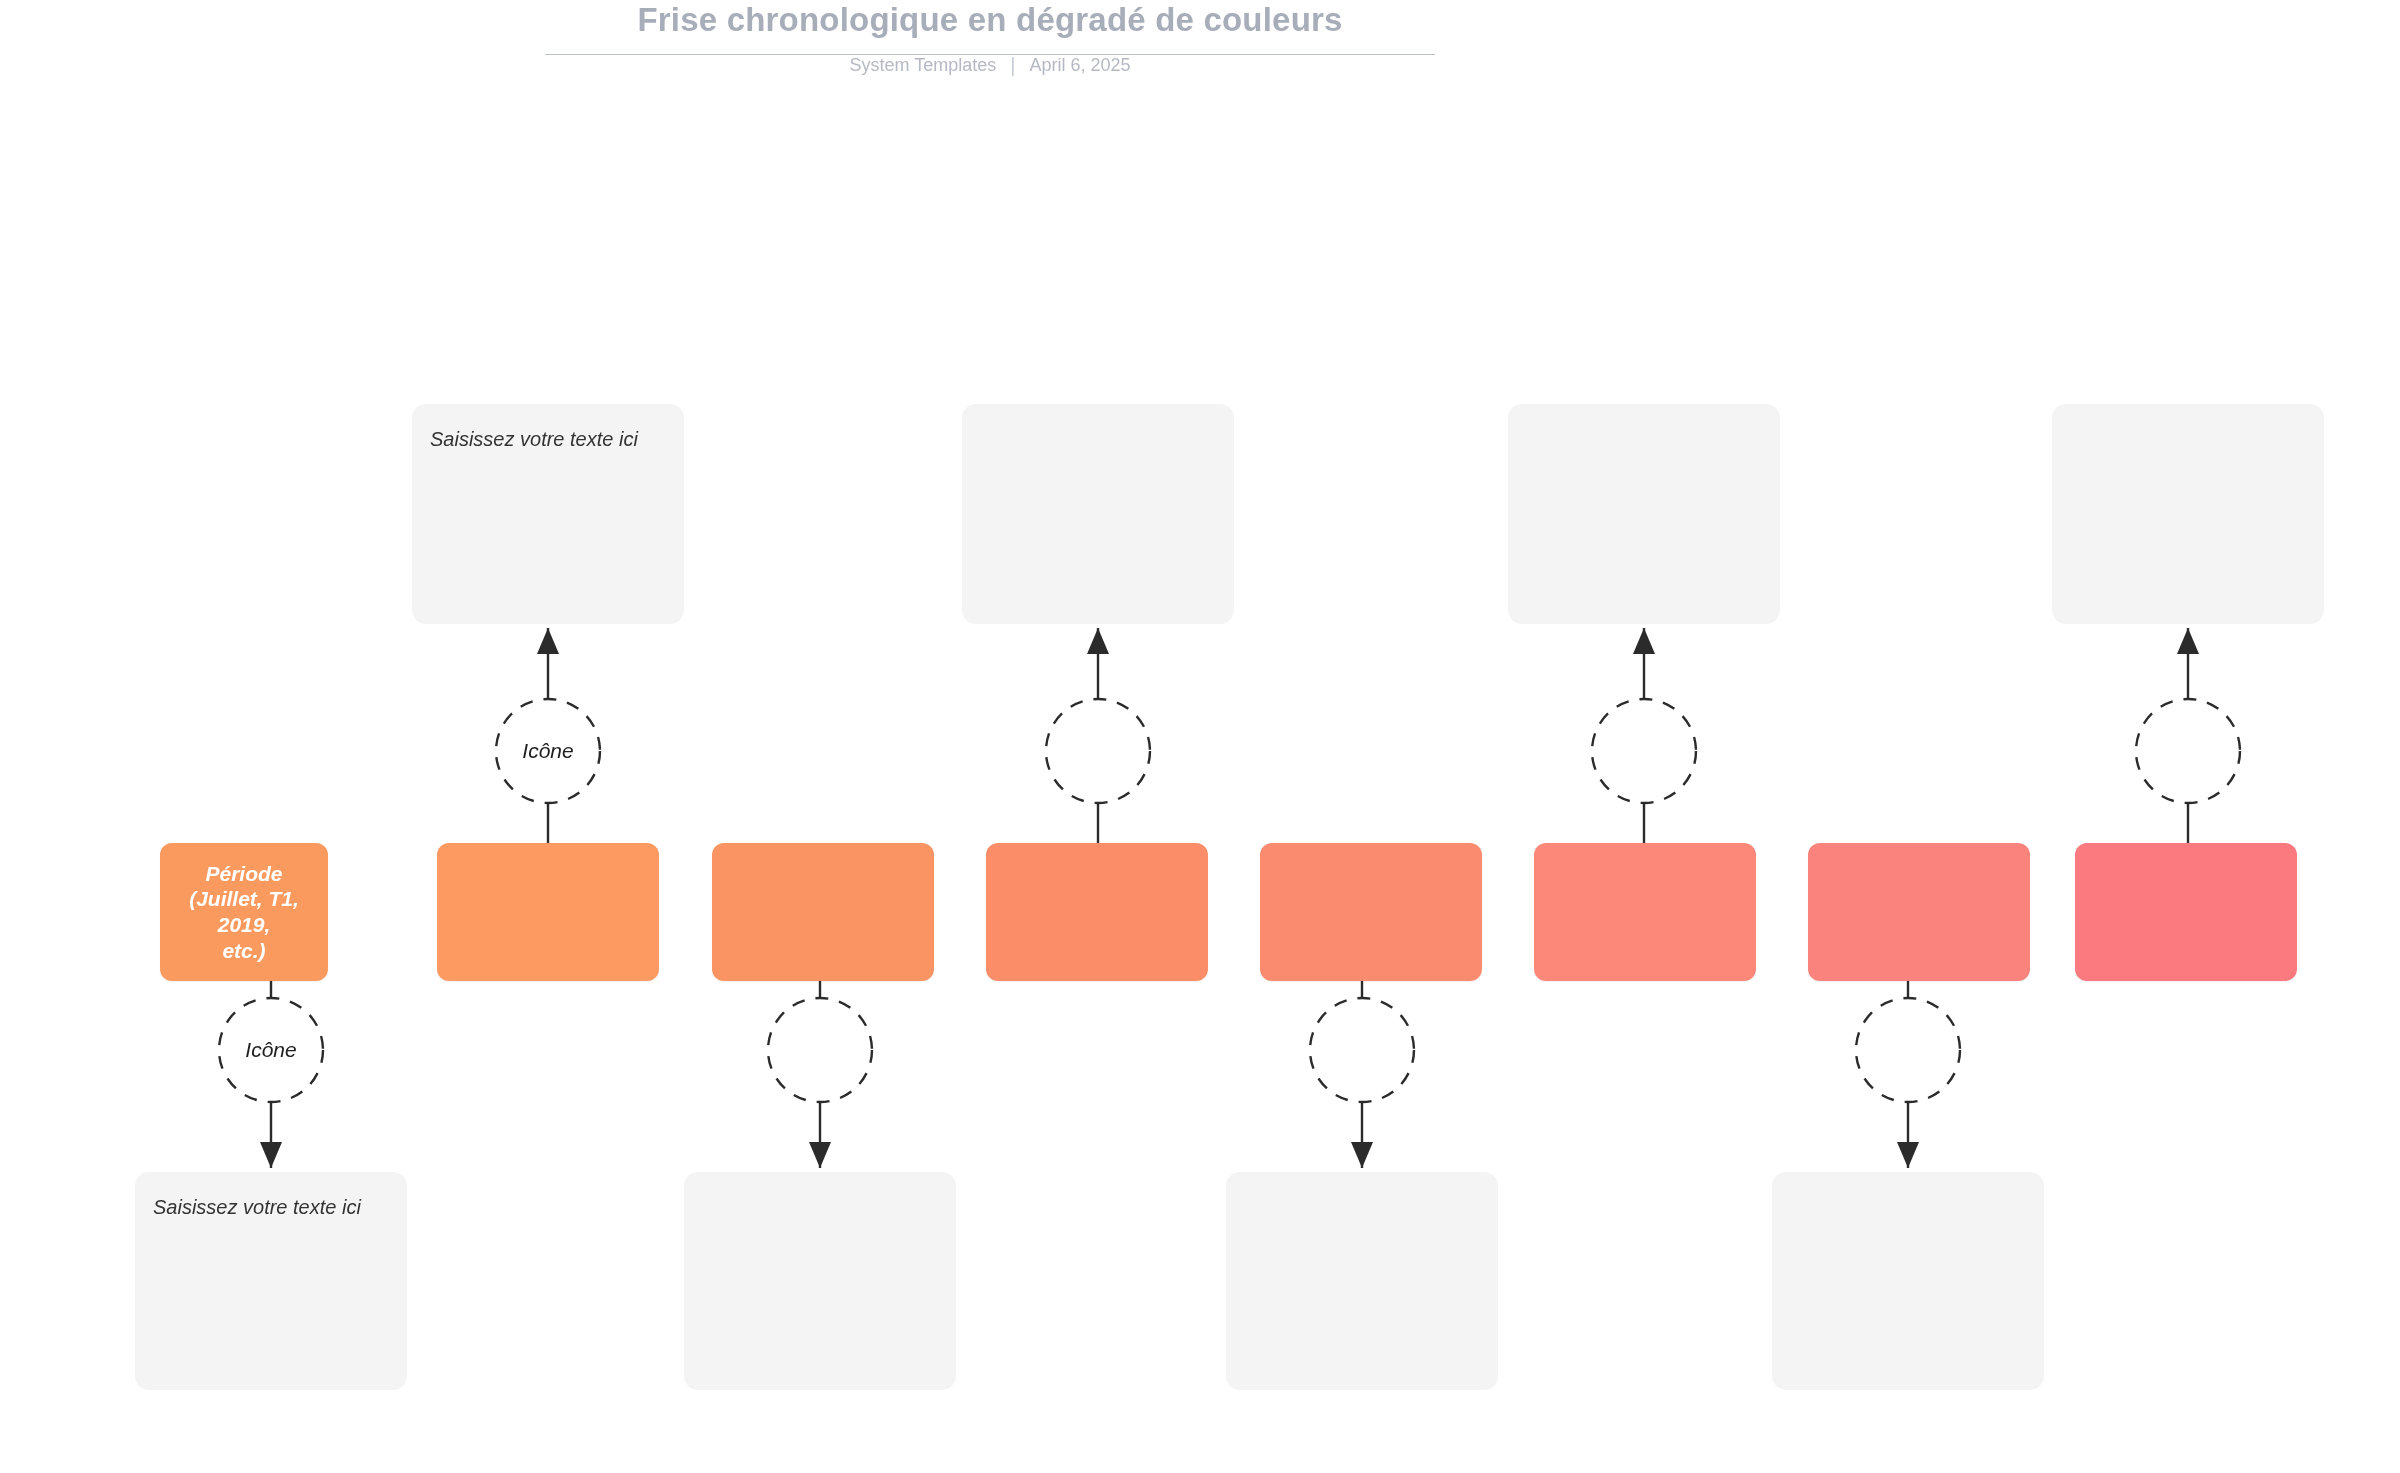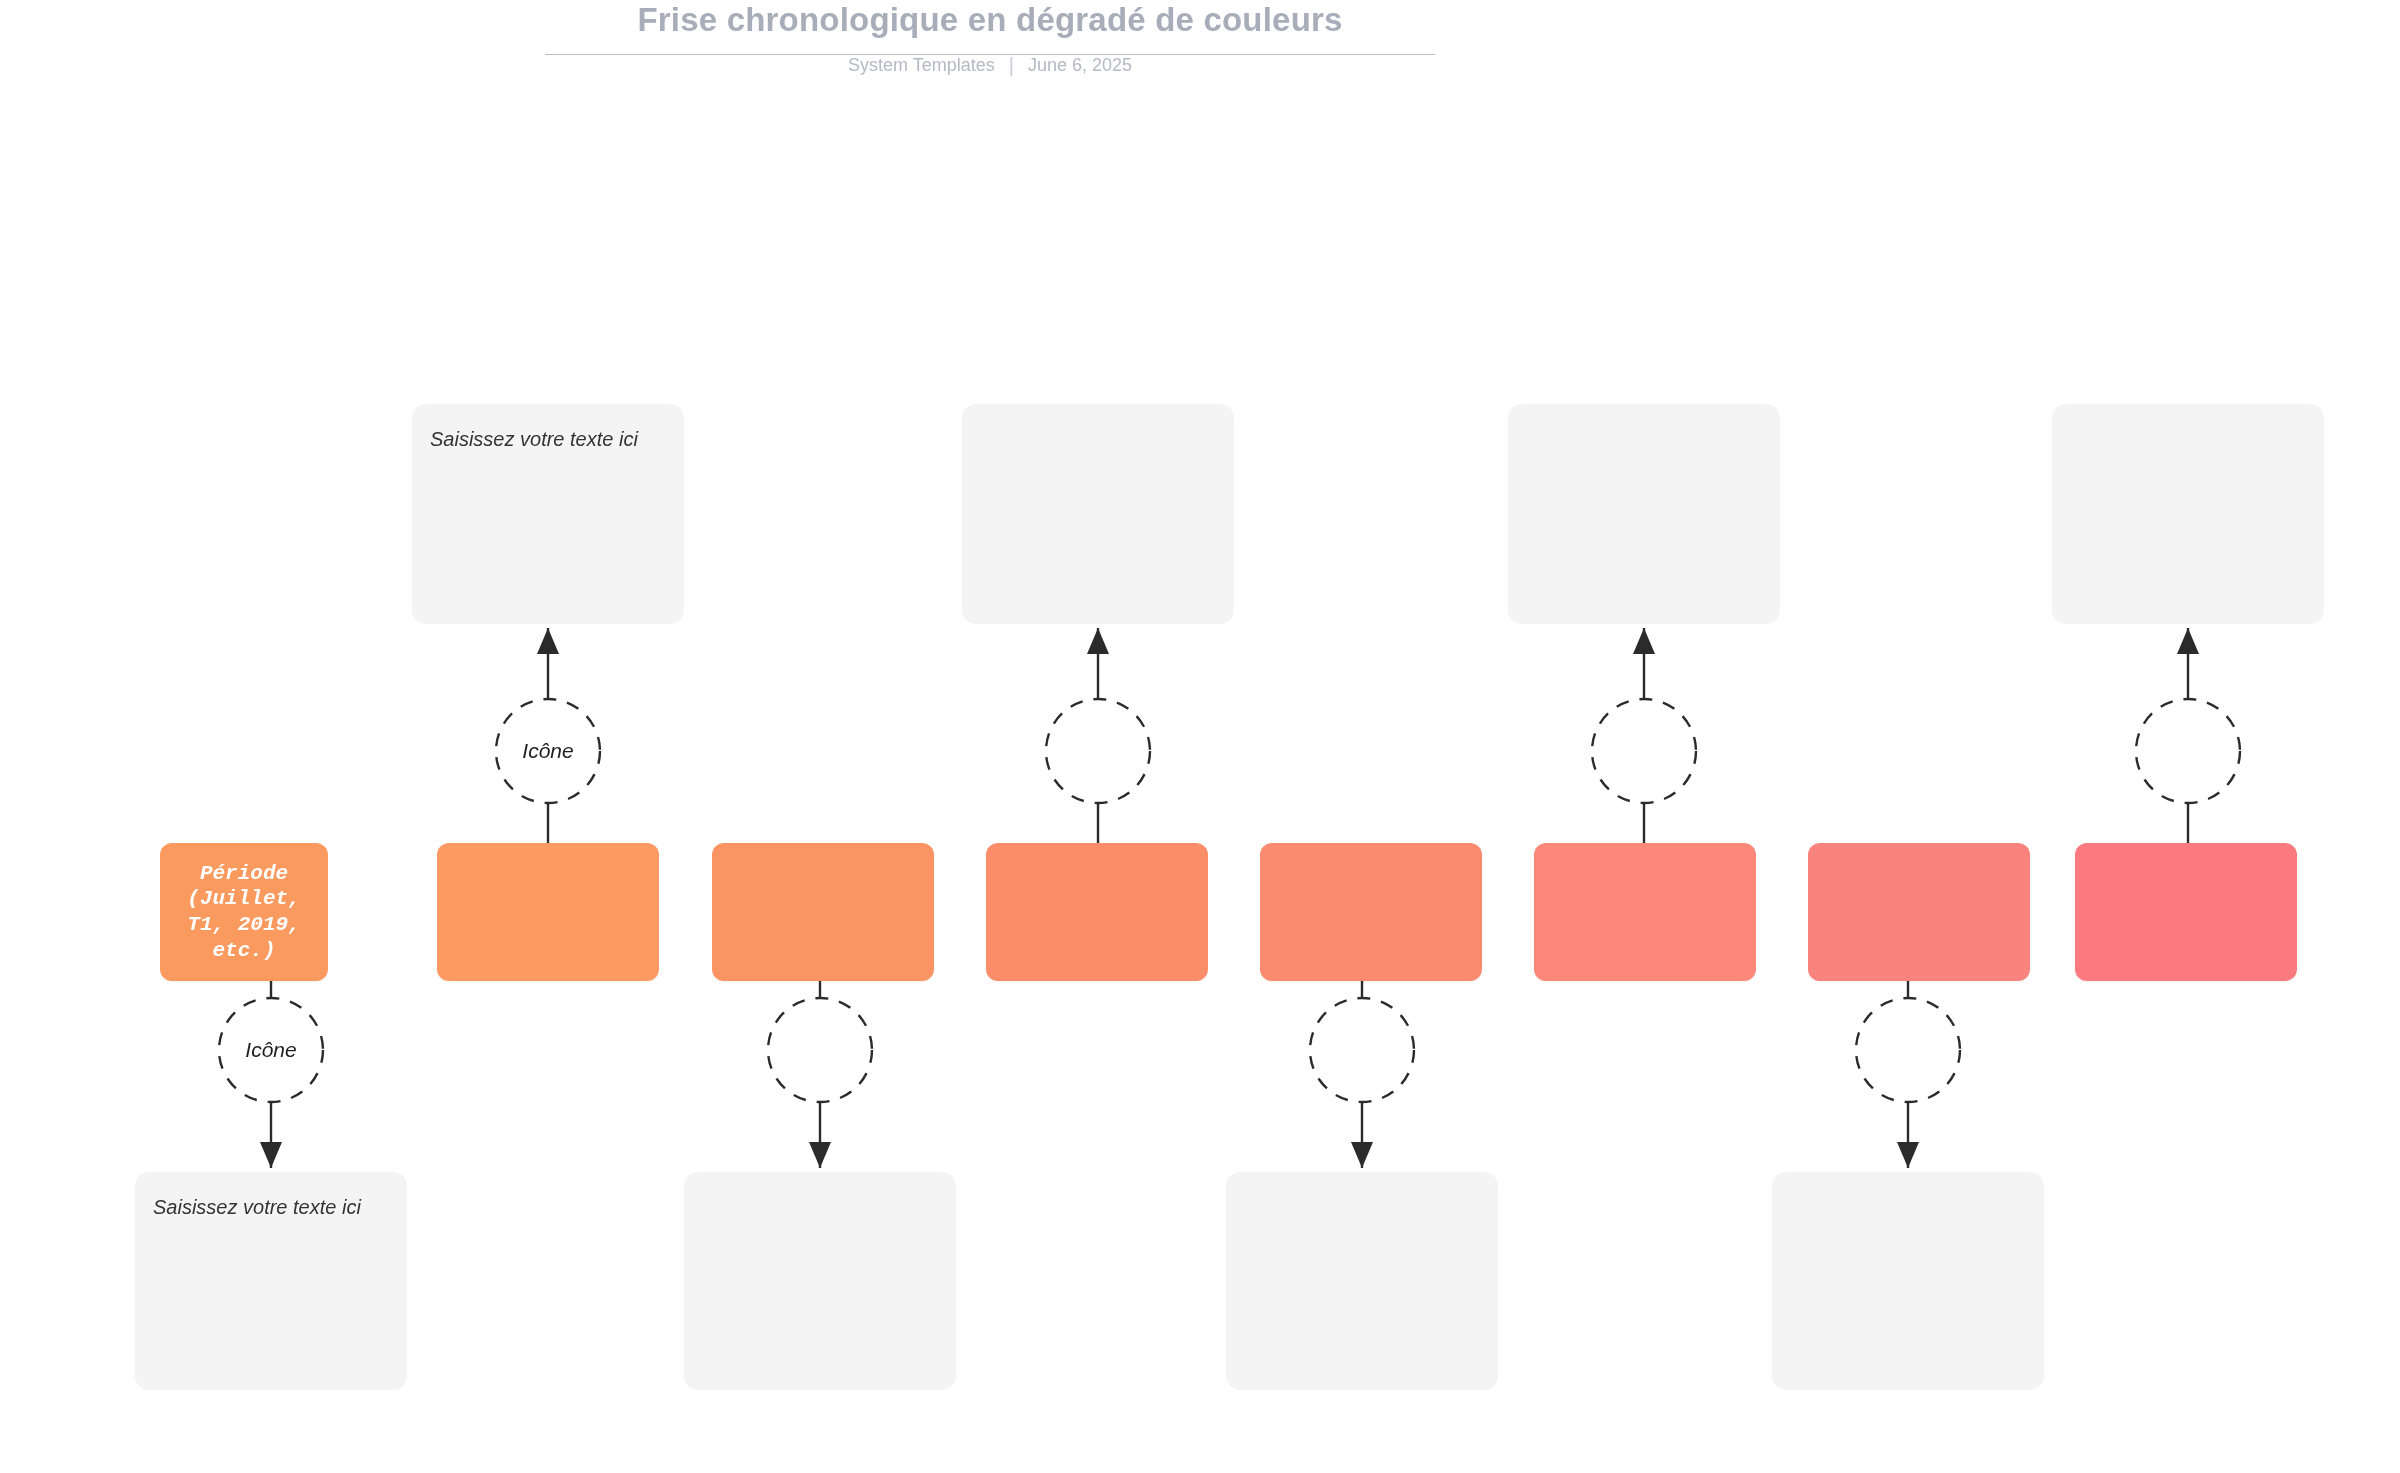--- a/index.html
+++ b/index.html
@@ -27,21 +27,20 @@
     font-size: 18px; color: #b4b9c4;
     display: flex; align-items: center; justify-content: center; gap: 14px;
   }
   .sub-sep { color: #c9cdd6; font-size: 20px; line-height: 1; }
 
   
   .bar {
     position: absolute; height: 138px; border-radius: 12px;
     display: flex; align-items: center; justify-content: center;
     box-shadow: 0 1px 2px rgba(0,0,0,.06);
-    font-family: Liberation Mono, monospace;
   }
   .bar-label {
     color: #ffffff; font-weight: bold; font-style: italic;
     font-size: 21px; line-height: 1.22; text-align: center;
     padding: 0 8px; white-space: pre-line;
   }
 
   
   .note {
     position: absolute; background: #f4f4f4; border-radius: 14px;
@@ -66,21 +65,21 @@
 <body>
 
 <div id="canvas">
 
   <div class="header">
     <div class="title">Frise chronologique en dégradé de couleurs</div>
     <div class="title-rule"></div>
     <div class="subtitle">
       <span>System Templates</span>
       <span class="sub-sep">|</span>
-      <span>June 6, 2025</span>
+      <span>April 6, 2025</span>
     </div>
   </div>
 
   <svg id="connectors">
       <line x1="548" y1="843" x2="548" y2="803" class="conn-line"></line>
       <circle cx="548" cy="751" r="52" class="conn-circle"></circle>
       <line x1="548" y1="699" x2="548" y2="628" class="conn-line"></line>
       <polygon points="548,628 537,654 559,654" class="conn-head"></polygon>
       <line x1="1098" y1="843" x2="1098" y2="803" class="conn-line"></line>
       <circle cx="1098" cy="751" r="52" class="conn-circle"></circle>

